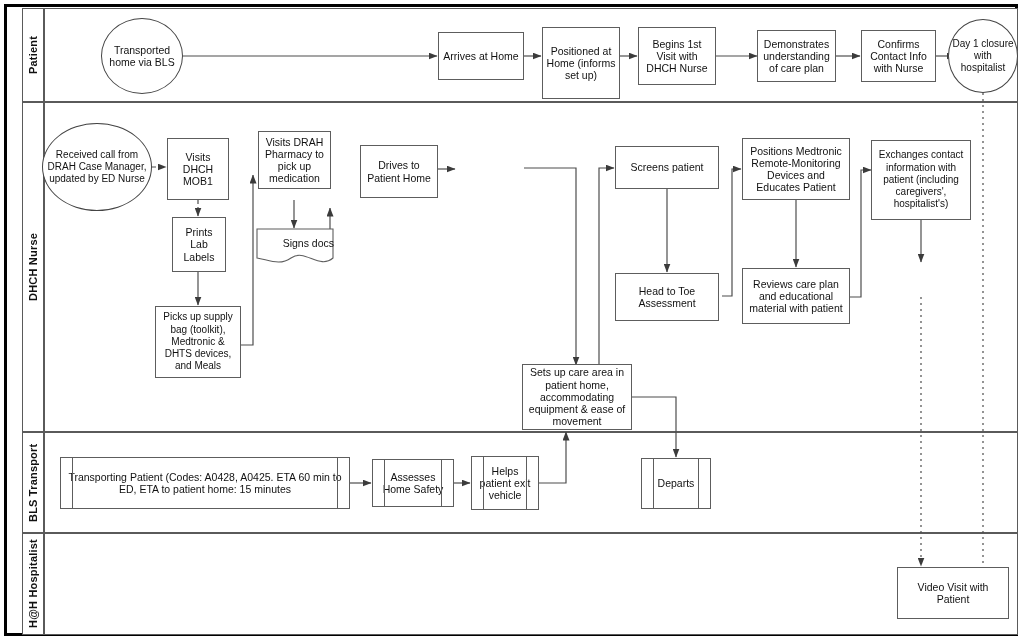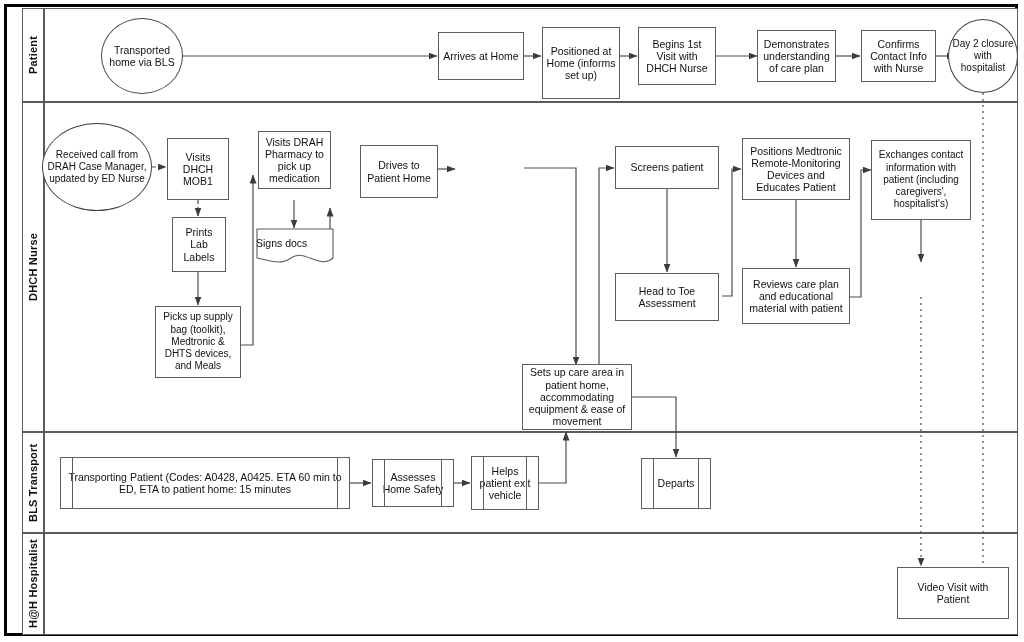--- a/index.html
+++ b/index.html
@@ -16,21 +16,21 @@
     text-align:center;font-size:10.5px;line-height:12.2px;color:#111;background:#fff;}
   .rect{border:1px solid #5d5d5d;}
   .circle{border:1px solid #444;border-radius:50%;}
   .ellipse{border:1px solid #444;border-radius:50%;}
   .node span{display:block;padding:0 3px;}
   .predef{border:1px solid #5d5d5d;}
   .predef::before,.predef::after{content:"";position:absolute;top:-1px;bottom:-1px;width:0;border-left:1px solid #5d5d5d;}
   .predef::before{left:11px;}
   .predef::after{right:11px;}
   .doc{position:absolute;}
-  .doc-label{position:absolute;display:flex;align-items:center;justify-content:flex-start;text-align:center;
+  .doc-label{position:absolute;display:flex;align-items:center;justify-content:flex-end;text-align:center;
     font-size:10.5px;line-height:12.2px;color:#111;}
 </style>
 </head>
 <body>
 
 <div id="stage">
   <div id="frame"></div>
 
   <div class="lane-hdr-box" style="left:22px;top:8px;width:22px;height:94px;"></div>
   <div class="lane-label" style="left:22px;top:8px;width:22px;height:94px;">Patient</div>
@@ -102,21 +102,21 @@
   <div class="node rect" style="left:638px;top:27px;width:78px;height:58px;">
     <span>Begins 1st Visit with DHCH Nurse</span>
   </div>
   <div class="node rect" style="left:757px;top:30px;width:79px;height:52px;">
     <span>Demonstrates understanding of care plan</span>
   </div>
   <div class="node rect" style="left:861px;top:30px;width:75px;height:52px;">
     <span>Confirms Contact Info with Nurse</span>
   </div>
   <div class="node circle" style="left:948px;top:19px;width:70px;height:74px;font-size:10px;">
-    <span>Day 2 closure with hospitalist</span>
+    <span>Day 1 closure with hospitalist</span>
   </div>
 
   <div class="node circle" style="left:42px;top:123px;width:110px;height:88px;font-size:10px;">
     <span>Received call from DRAH Case Manager, updated by ED Nurse</span>
   </div>
   <div class="node rect" style="left:167px;top:138px;width:62px;height:62px;">
     <span>Visits DHCH MOB1</span>
   </div>
   <div class="node rect" style="left:172px;top:217px;width:54px;height:55px;">
     <span>Prints Lab Labels</span>

